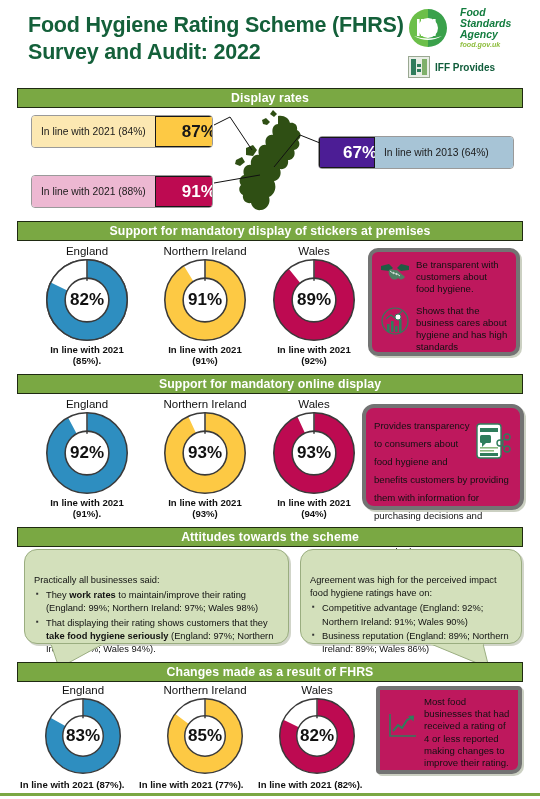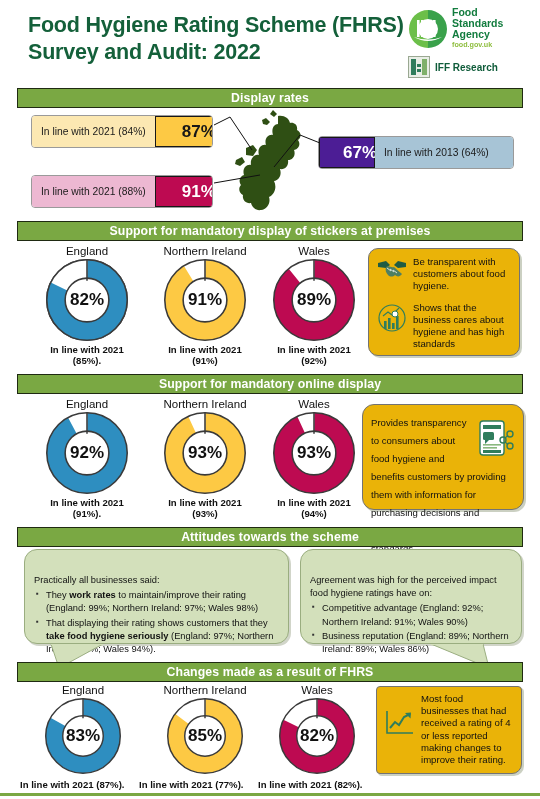--- a/index.html
+++ b/index.html
@@ -11,21 +11,21 @@
   .page{position:relative;width:540px;height:799px;}
 
   
   .header{position:absolute;left:0;top:0;width:540px;height:84px;}
   .title{
     position:absolute;left:28px;top:12px;width:380px;
     font-size:21.5px;font-weight:bold;color:#14603a;line-height:1.26;
     letter-spacing:-0.2px;
   }
   .logos{position:absolute;right:8px;top:6px;width:124px;}
-  .fsa-logo{display:flex;align-items:flex-end;gap:4px;}
+  .fsa-logo{display:flex;align-items:center;gap:12px;font-style:italic;}
   .fsa-mark{width:40px;height:40px;position:relative;flex:0 0 auto;}
   .fsa-text{font-size:10.5px;font-weight:bold;color:#127c3e;line-height:1.06;padding-top:1px;}
   .fsa-url{font-size:7.2px;font-weight:bold;color:#8fbe3f;margin-top:1px;}
   .iff-logo{display:flex;align-items:center;gap:5px;margin-top:7px;}
   .iff-mark{width:22px;height:22px;flex:0 0 auto;}
   .iff-text{font-size:10px;font-weight:bold;color:#0f5c3a;}
 
   
   .bar{
     position:absolute;left:17px;width:506px;height:20px;
@@ -64,21 +64,21 @@
   .donut svg{display:block;}
   .donut-center{
     position:absolute;left:0;top:0;width:100%;height:100%;
     display:flex;align-items:center;justify-content:center;
     font-size:17px;font-weight:bold;color:#111;
   }
   .donut-sub{font-size:9.6px;font-weight:bold;color:#111;line-height:1.15;margin-top:3px;}
 
   
   .info-box{
-    position:absolute;background:#eab308;border:1px solid #737373;
+    position:absolute;background:#be185d;border:4px solid #737373;
     border-radius:10px 10px 10px 10px;box-sizing:border-box;
     box-shadow:2px 2px 0 rgba(140,150,120,.45);
   }
   .info-row{display:flex;gap:6px;align-items:flex-start;}
   .info-text{font-size:9.6px;color:#111;line-height:1.27;}
   .ico{flex:0 0 auto;}
 
   
   .callout{
     position:absolute;background:#d3e0bb;border:1px solid #9aad80;
@@ -129,21 +129,21 @@
       <div class="iff-logo">
         <div class="iff-mark">
           <svg width="22" height="22" viewBox="0 0 22 22">
             <rect x="0.5" y="0.5" width="21" height="21" fill="#e9eee6" stroke="#9aa892"></rect>
             <rect x="3" y="3" width="5" height="16" fill="#2f7d5c"></rect>
             <rect x="14" y="3" width="5" height="16" fill="#7fb06a"></rect>
             <rect x="9" y="8" width="4" height="3" fill="#2f7d5c"></rect>
             <rect x="9" y="13" width="4" height="3" fill="#2f7d5c"></rect>
           </svg>
         </div>
-        <div class="iff-text">IFF Research</div>
+        <div class="iff-text">IFF Provides</div>
       </div>
     </div>
   </div>
 
   <div class="bar" style="top:88px">Display rates</div>
 
   <div class="rate-box rb-yellow">
     <div class="rate-label">In line with 2021 (84%)</div>
     <div class="rate-val">87%</div>
   </div>

